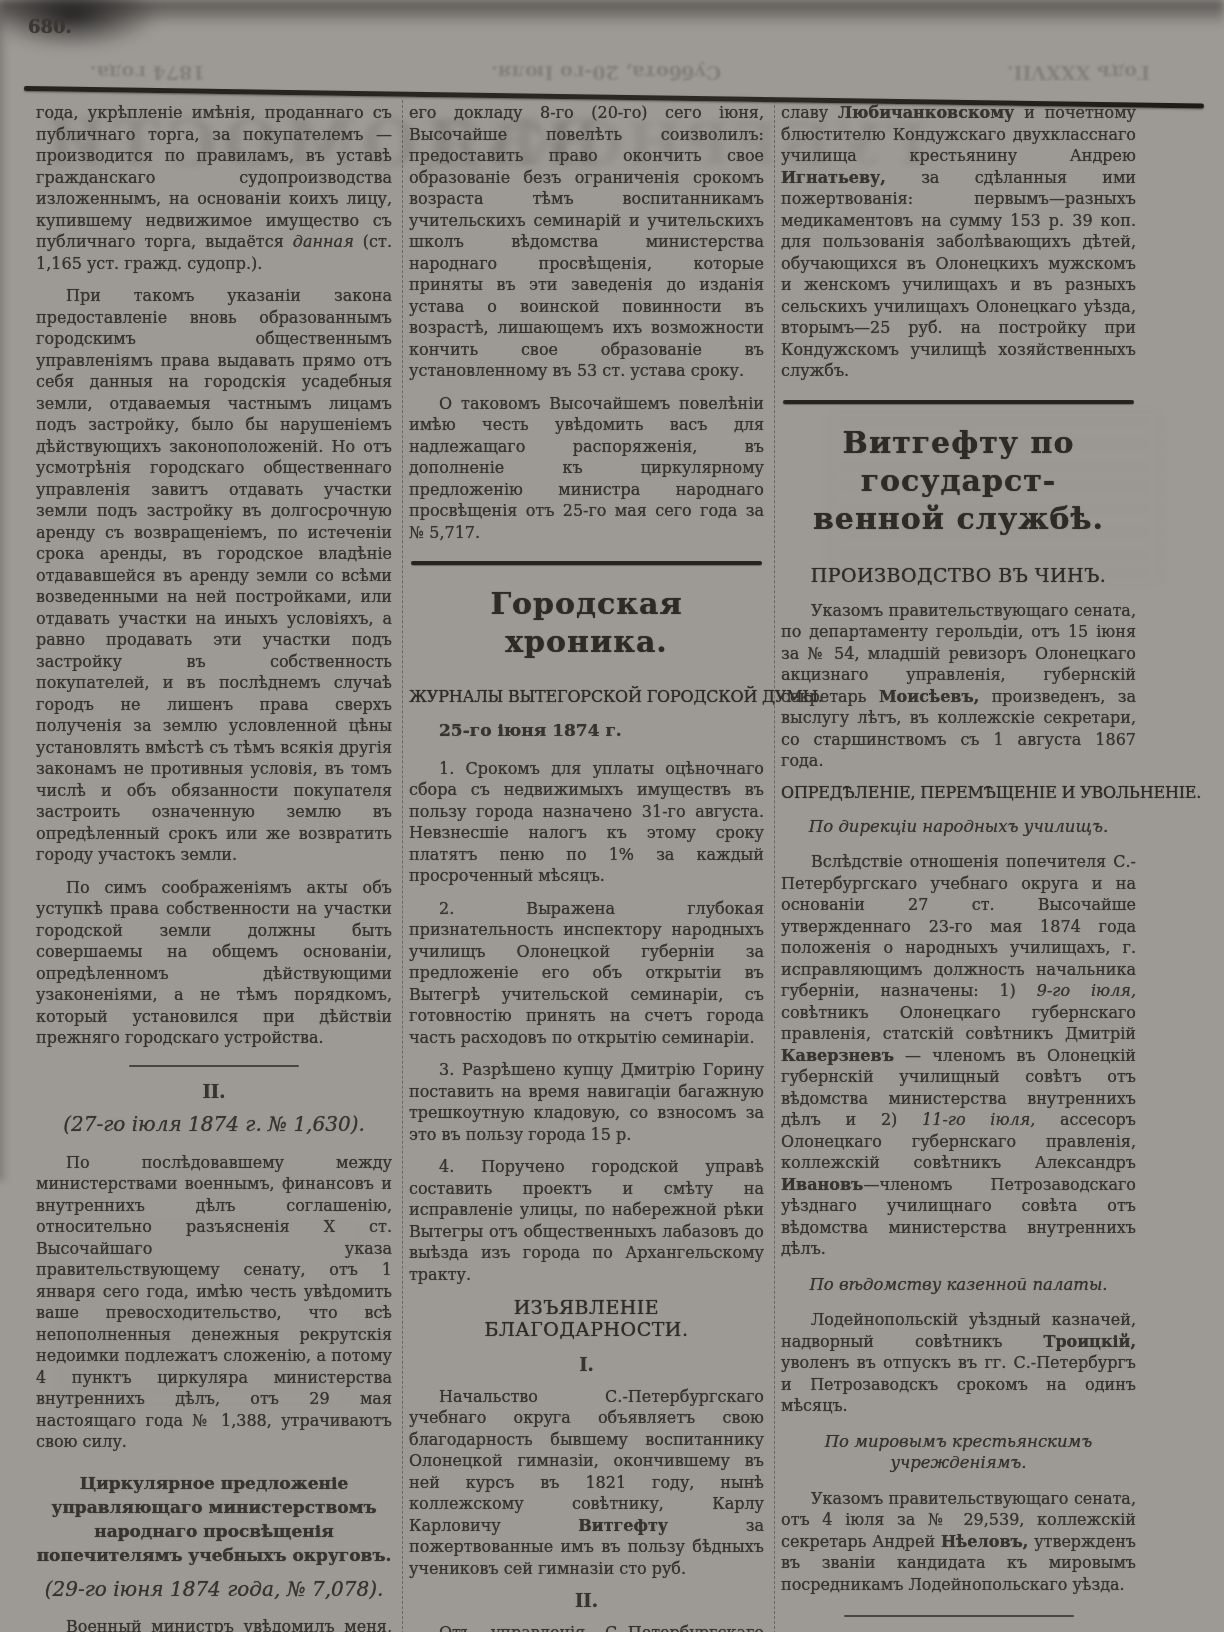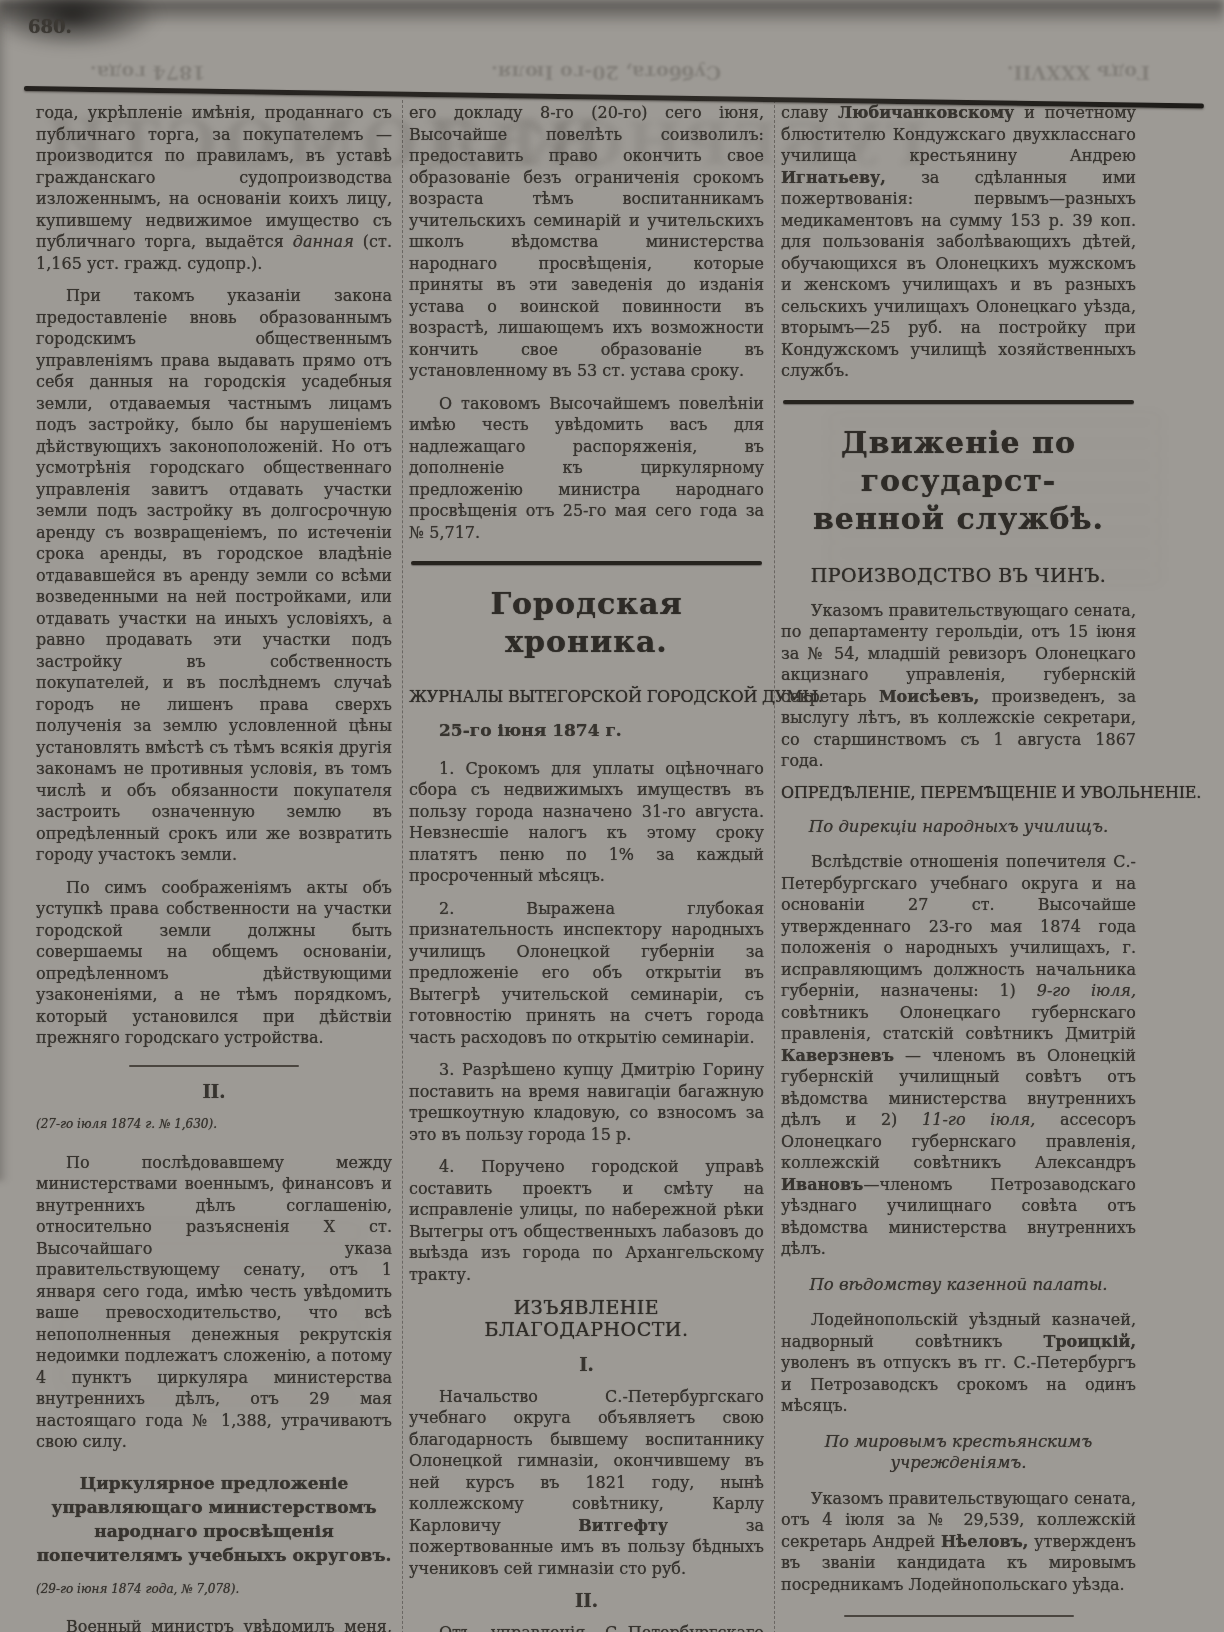--- a/index.html
+++ b/index.html
@@ -61,21 +61,21 @@
   p.noindent{text-indent:0;}
   .it{font-style:italic;}
   .bd{font-weight:bold;}
 
   .rule-short{width:170px;height:2px;background:#4a453f;margin:16px auto 14px;border-radius:1px;}
   .rule-short.end{width:230px;margin-top:20px;}
   .rule-heavy{height:4px;background:#27241f;margin:18px 2px 20px;border-radius:2px;
     box-shadow:0 1px 1px rgba(40,36,32,.4);}
 
   .h-roman{text-align:center;font-weight:bold;font-size:18px;margin:4px 0 10px;text-indent:0;}
-  .h-dateline{text-align:left;font-style:italic;font-size:12px;margin:12px 0 16px;text-indent:0;}
+  .h-dateline{text-align:center;font-style:italic;font-size:20px;margin:12px 0 16px;text-indent:0;}
   .h-bold-wide{font-weight:bold;font-size:17px;line-height:24px;text-align:center;
     margin:18px 0 12px;text-indent:0;text-shadow:0 0 1px rgba(45,40,35,.9);}
   .h-display{font-weight:bold;font-size:30px;line-height:38px;text-align:center;
     letter-spacing:1px;margin:16px 0 26px;color:#2e2b27;
     text-shadow:0 0 1px rgba(40,36,30,.9);}
   .h-caps{font-weight:normal;font-size:16px;letter-spacing:-0.2px;text-align:center;
     margin:10px 0 14px;color:#2f2c28;white-space:nowrap;
     text-shadow:0 0 1px rgba(40,36,30,.9);}
   .h-caps.large{font-size:19px;letter-spacing:.5px;white-space:normal;}
   .h-date-bold{font-weight:bold;font-size:17px;margin:8px 0 16px;}
@@ -149,21 +149,21 @@
 
       <p class="h-roman">II.</p>
       <p>Отъ управленія С.-Петербургскаго учебнаго округа объявляется благодарность Олонецкому уѣздному и земскому врачу Брони-</p>
     </section>
 
     <section class="col">
       <p class="noindent"><span>славу </span><span class="bd">Любичанковскому</span><span> и почетному блюстителю Кондужскаго двухкласснаго училища крестьянину Андрею </span><span class="bd">Игнатьеву,</span><span> за сдѣланныя ими пожертвованія: первымъ—разныхъ медикаментовъ на сумму 153 р. 39 коп. для пользованія заболѣвающихъ дѣтей, обучающихся въ Олонецкихъ мужскомъ и женскомъ училищахъ и въ разныхъ сельскихъ училищахъ Олонецкаго уѣзда, вторымъ—25 руб. на постройку при Кондужскомъ училищѣ хозяйственныхъ службъ.</span></p>
 
       <div class="rule-heavy"></div>
 
-      <h2 class="h-display"><span>Движеніе по государст-</span><br><span>венной службѣ.</span></h2>
+      <h2 class="h-display"><span>Витгефту по государст-</span><br><span>венной службѣ.</span></h2>
 
       <h3 class="h-caps large">ПРОИЗВОДСТВО ВЪ ЧИНЪ.</h3>
       <p><span>Указомъ правительствующаго сената, по департаменту герольдіи, отъ 15 іюня за № 54, младшій ревизоръ Олонецкаго акцизнаго управленія, губернскій секретарь </span><span class="bd">Моисѣевъ,</span><span> произведенъ, за выслугу лѣтъ, въ коллежскіе секретари, со старшинствомъ съ 1 августа 1867 года.</span></p>
 
       <h3 class="h-caps">ОПРЕДѢЛЕНІЕ, ПЕРЕМѢЩЕНІЕ И УВОЛЬНЕНІЕ.</h3>
       <p class="h-sub-italic">По дирекціи народныхъ училищъ.</p>
       <p><span>Вслѣдствіе отношенія попечителя С.-Петербургскаго учебнаго округа и на основаніи 27 ст. Высочайше утвержденнаго 23-го мая 1874 года положенія о народныхъ училищахъ, г. исправляющимъ должность начальника губерніи, назначены: 1) </span><span class="it">9-го іюля,</span><span> совѣтникъ Олонецкаго губернскаго правленія, статскій совѣтникъ Дмитрій </span><span class="bd">Каверзневъ</span><span> — членомъ въ Олонецкій губернскій училищный совѣтъ отъ вѣдомства министерства внутреннихъ дѣлъ и 2) </span><span class="it">11-го іюля,</span><span> ассесоръ Олонецкаго губернскаго правленія, коллежскій совѣтникъ Александръ </span><span class="bd">Ивановъ</span><span>—членомъ Петрозаводскаго уѣзднаго училищнаго совѣта отъ вѣдомства министерства внутреннихъ дѣлъ.</span></p>
 
       <p class="h-sub-italic">По вѣдомству казенной палаты.</p>
       <p><span>Лодейнопольскій уѣздный казначей, надворный совѣтникъ </span><span class="bd">Троицкій,</span><span> уволенъ въ отпускъ въ гг. С.-Петербургъ и Петрозаводскъ срокомъ на одинъ мѣсяцъ.</span></p>

